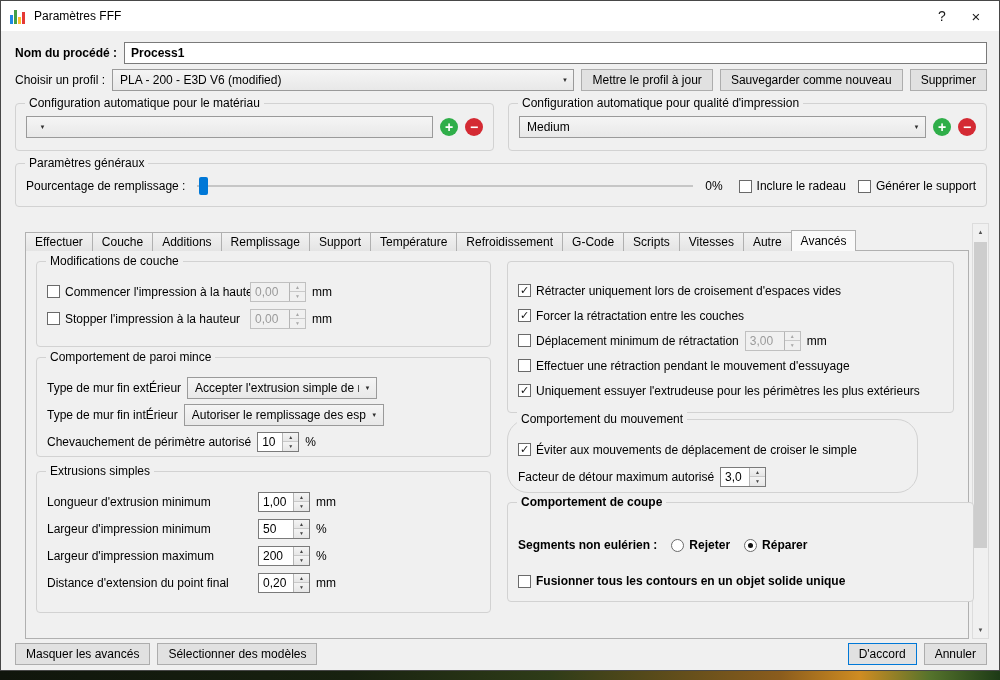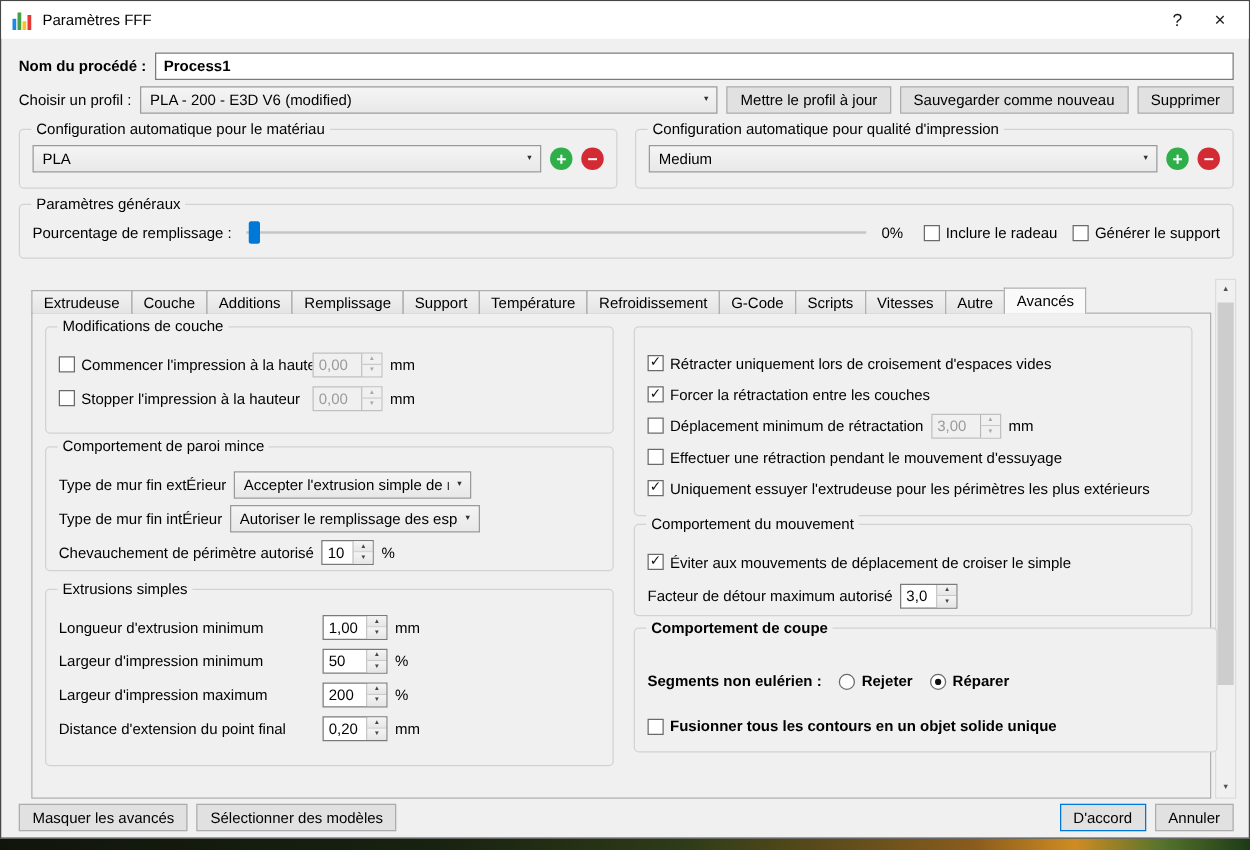--- a/index.html
+++ b/index.html
@@ -62,21 +62,21 @@
   .tabbar{position:absolute;top:229px;left:24px;right:30px;height:21px;display:flex;align-items:flex-end;z-index:3;}
   .tab{height:19px;display:inline-flex;align-items:center;padding:0 9px;background:linear-gradient(#f2f2f2,#e4e4e4);border:1px solid #b0b0b0;border-bottom:none;margin-right:-1px;box-sizing:border-box;white-space:nowrap;}
   .tab.selected{height:21px;background:#fafafa;position:relative;z-index:4;margin-top:36px;}
   .tabpane{position:absolute;top:249px;left:24px;right:30px;bottom:31px;border:1px solid #b0b0b0;background:#f0f0f0;box-sizing:border-box;z-index:1;}
 
   .abs-g{position:absolute;}
   .gb-layermod{left:10px;top:10px;width:455px;height:86px;}
   .gb-thinwall{left:10px;top:106px;width:455px;height:100px;}
   .gb-extrusions{left:10px;top:220px;width:455px;height:142px;}
   .gb-ooze{left:481px;top:10px;width:447px;height:152px;}
-  .gb-movement{left:481px;top:168px;width:447px;height:74px;}
+  .gb-movement{left:481px;top:168px;width:411px;height:74px;border-radius:21px;}
   .gb-slicing{left:481px;top:251px;width:467px;height:100px;font-weight:bold;}
   .gb-rows{padding:16px 10px 0 10px;}
   .frow{display:flex;align-items:center;height:27px;gap:6px;}
   .gb-ooze .frow{height:25px;}
   .gb-slicing .gb-rows{padding-top:24px;}
   .gb-slicing .frow{height:36px;}
   .cb-fix{width:197px;flex:none;}
   .fixlbl{width:205px;flex:none;white-space:nowrap;}
   .unit{white-space:nowrap;}
   .ml8{margin-left:8px;}
@@ -131,21 +131,20 @@
     <button class="btn">Mettre le profil à jour</button>
     <button class="btn">Sauvegarder comme nouveau</button>
     <button class="btn">Supprimer</button>
   </div>
 
   <div class="autorow">
     <div class="groupbox">
       <span class="gb-title">Configuration automatique pour le matériau</span>
       <div class="gb-inline">
         <span class="combo grow">
-          <span class="combo-val">PLA</span>
           <span class="combo-arrow">▼</span>
         </span>
         <span class="circle-btn" style="background: rgb(47, 174, 73);">+</span>
         <span class="circle-btn remove" style="background: rgb(212, 42, 51);">−</span>
       </div>
     </div>
     <div class="groupbox">
       <span class="gb-title">Configuration automatique pour qualité d'impression</span>
       <div class="gb-inline">
         <span class="combo grow">
@@ -172,21 +171,21 @@
         <span>Inclure le radeau</span>
       </span>
       <span class="cb-row">
         <span class="cb"></span>
         <span>Générer le support</span>
       </span>
     </div>
   </div>
 
   <div class="tabbar">
-    <span class="tab">Extrudeuse</span>
+    <span class="tab">Effectuer</span>
     <span class="tab">Couche</span>
     <span class="tab">Additions</span>
     <span class="tab">Remplissage</span>
     <span class="tab">Support</span>
     <span class="tab">Température</span>
     <span class="tab">Refroidissement</span>
     <span class="tab">G-Code</span>
     <span class="tab">Scripts</span>
     <span class="tab">Vitesses</span>
     <span class="tab">Autre</span>

